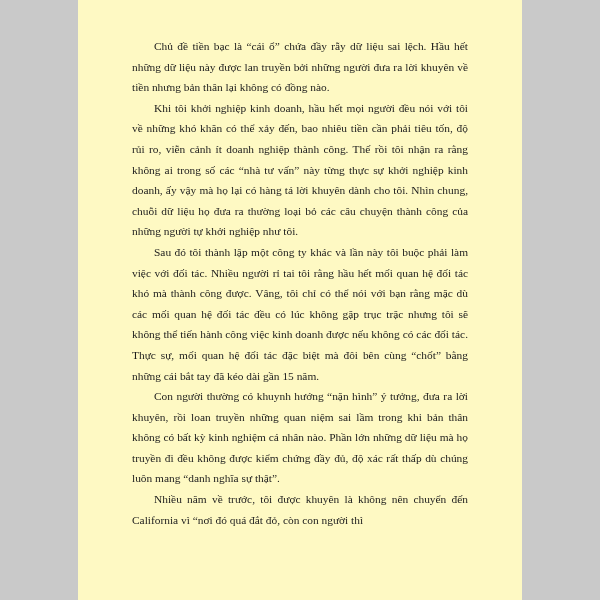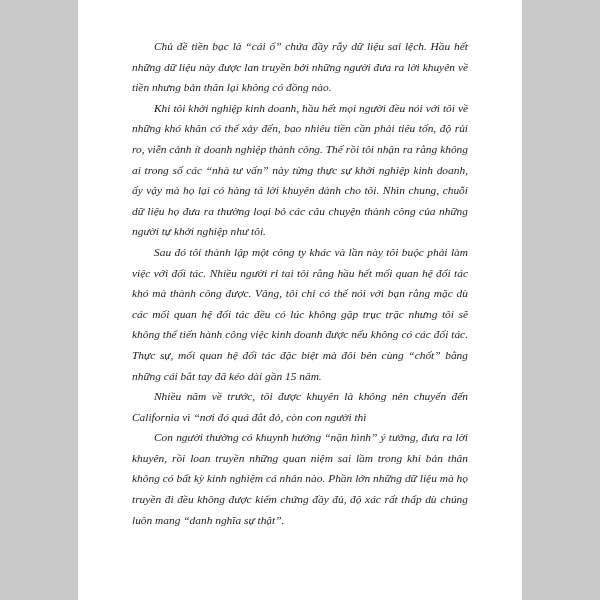--- a/index.html
+++ b/index.html
@@ -12,23 +12,22 @@
     background: #c9c9c9;
     font-family: "Liberation Serif", serif;
     overflow: hidden;
   }
   .page {
     position: absolute;
     left: 78px;
     top: 0;
     width: 444px;
     height: 600px;
-    background: #ffffff;
+    background: #fef9c3;
     box-shadow: 0 0 0 0 rgba(0,0,0,0);
-    font-style: italic;
   }
   .page-inner {
     position: absolute;
     left: 54px;
     top: 36px;
     width: 336px;
     height: 528px;
   }
   .body-text {
     font-size: 11.4px;
@@ -61,17 +60,17 @@
 </style>
 </head>
 <body>
 
 <div class="page">
   <div class="page-inner">
     <div class="body-text">
       <p>Chủ đề tiền bạc là “cái ổ” chứa đầy rẫy dữ liệu sai lệch. Hầu hết những dữ liệu này được lan truyền bởi những người đưa ra lời khuyên về tiền nhưng bản thân lại không có đồng nào.</p>
       <p>Khi tôi khởi nghiệp kinh doanh, hầu hết mọi người đều nói với tôi về những khó khăn có thể xảy đến, bao nhiêu tiền cần phải tiêu tốn, độ rủi ro, viễn cảnh ít doanh nghiệp thành công. Thế rồi tôi nhận ra rằng không ai trong số các “nhà tư vấn” này từng thực sự khởi nghiệp kinh doanh, ấy vậy mà họ lại có hàng tá lời khuyên dành cho tôi. Nhìn chung, chuỗi dữ liệu họ đưa ra thường loại bỏ các câu chuyện thành công của những người tự khởi nghiệp như tôi.</p>
       <p>Sau đó tôi thành lập một công ty khác và lần này tôi buộc phải làm việc với đối tác. Nhiều người rỉ tai tôi rằng hầu hết mối quan hệ đối tác khó mà thành công được. Vâng, tôi chỉ có thể nói với bạn rằng mặc dù các mối quan hệ đối tác đều có lúc không gặp trục trặc nhưng tôi sẽ không thể tiến hành công việc kinh doanh được nếu không có các đối tác. Thực sự, mối quan hệ đối tác đặc biệt mà đôi bên cùng “chốt” bằng những cái bắt tay đã kéo dài gần 15 năm.</p>
+      <p>Con người thường có khuynh hướng “nặn hình” ý tưởng, đưa ra lời khuyên, rồi loan truyền những quan niệm sai lầm trong khi bản thân không có bất kỳ kinh nghiệm cá nhân nào. Phần lớn những dữ liệu mà họ truyền đi đều không được kiểm chứng đầy đủ, độ xác rất thấp dù chúng luôn mang “danh nghĩa sự thật”.</p>
       <p>Nhiều năm về trước, tôi được khuyên là không nên chuyển đến California vì “nơi đó quá đắt đỏ, còn con người thì</p>
-      <p>Con người thường có khuynh hướng “nặn hình” ý tưởng, đưa ra lời khuyên, rồi loan truyền những quan niệm sai lầm trong khi bản thân không có bất kỳ kinh nghiệm cá nhân nào. Phần lớn những dữ liệu mà họ truyền đi đều không được kiểm chứng đầy đủ, độ xác rất thấp dù chúng luôn mang “danh nghĩa sự thật”.</p>
     </div>
   </div>
 </div>
 
 </body></html>

